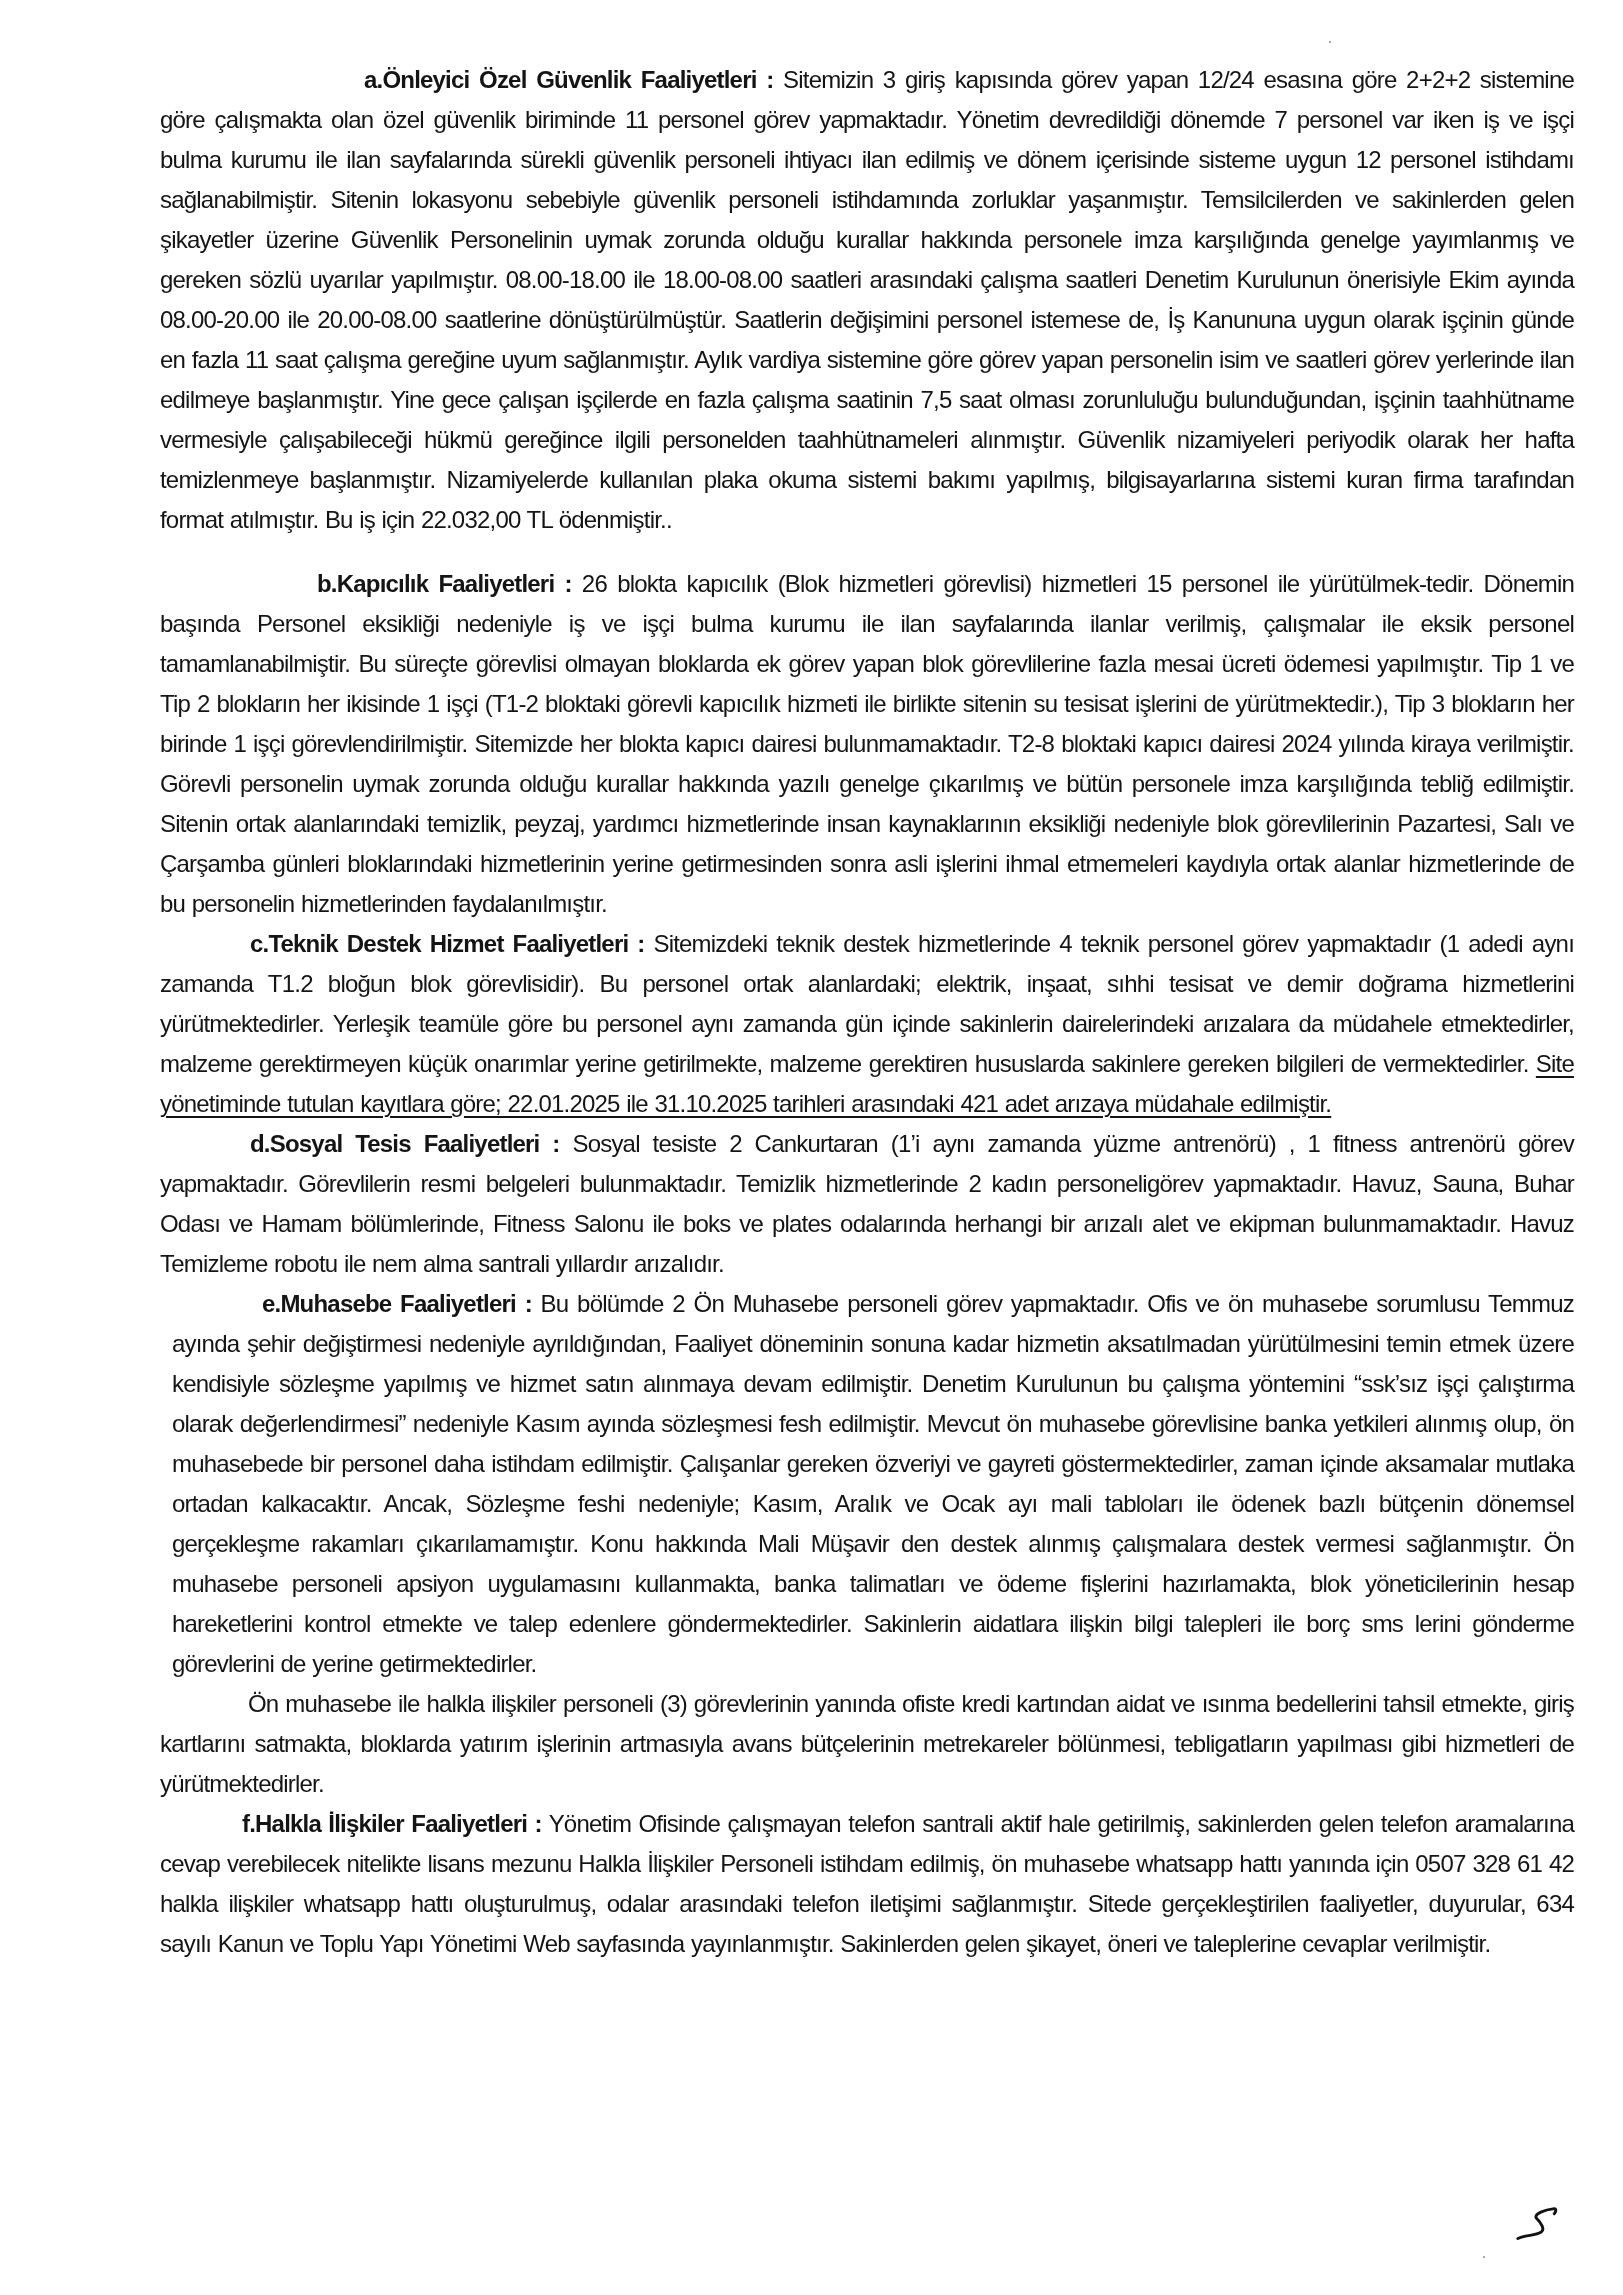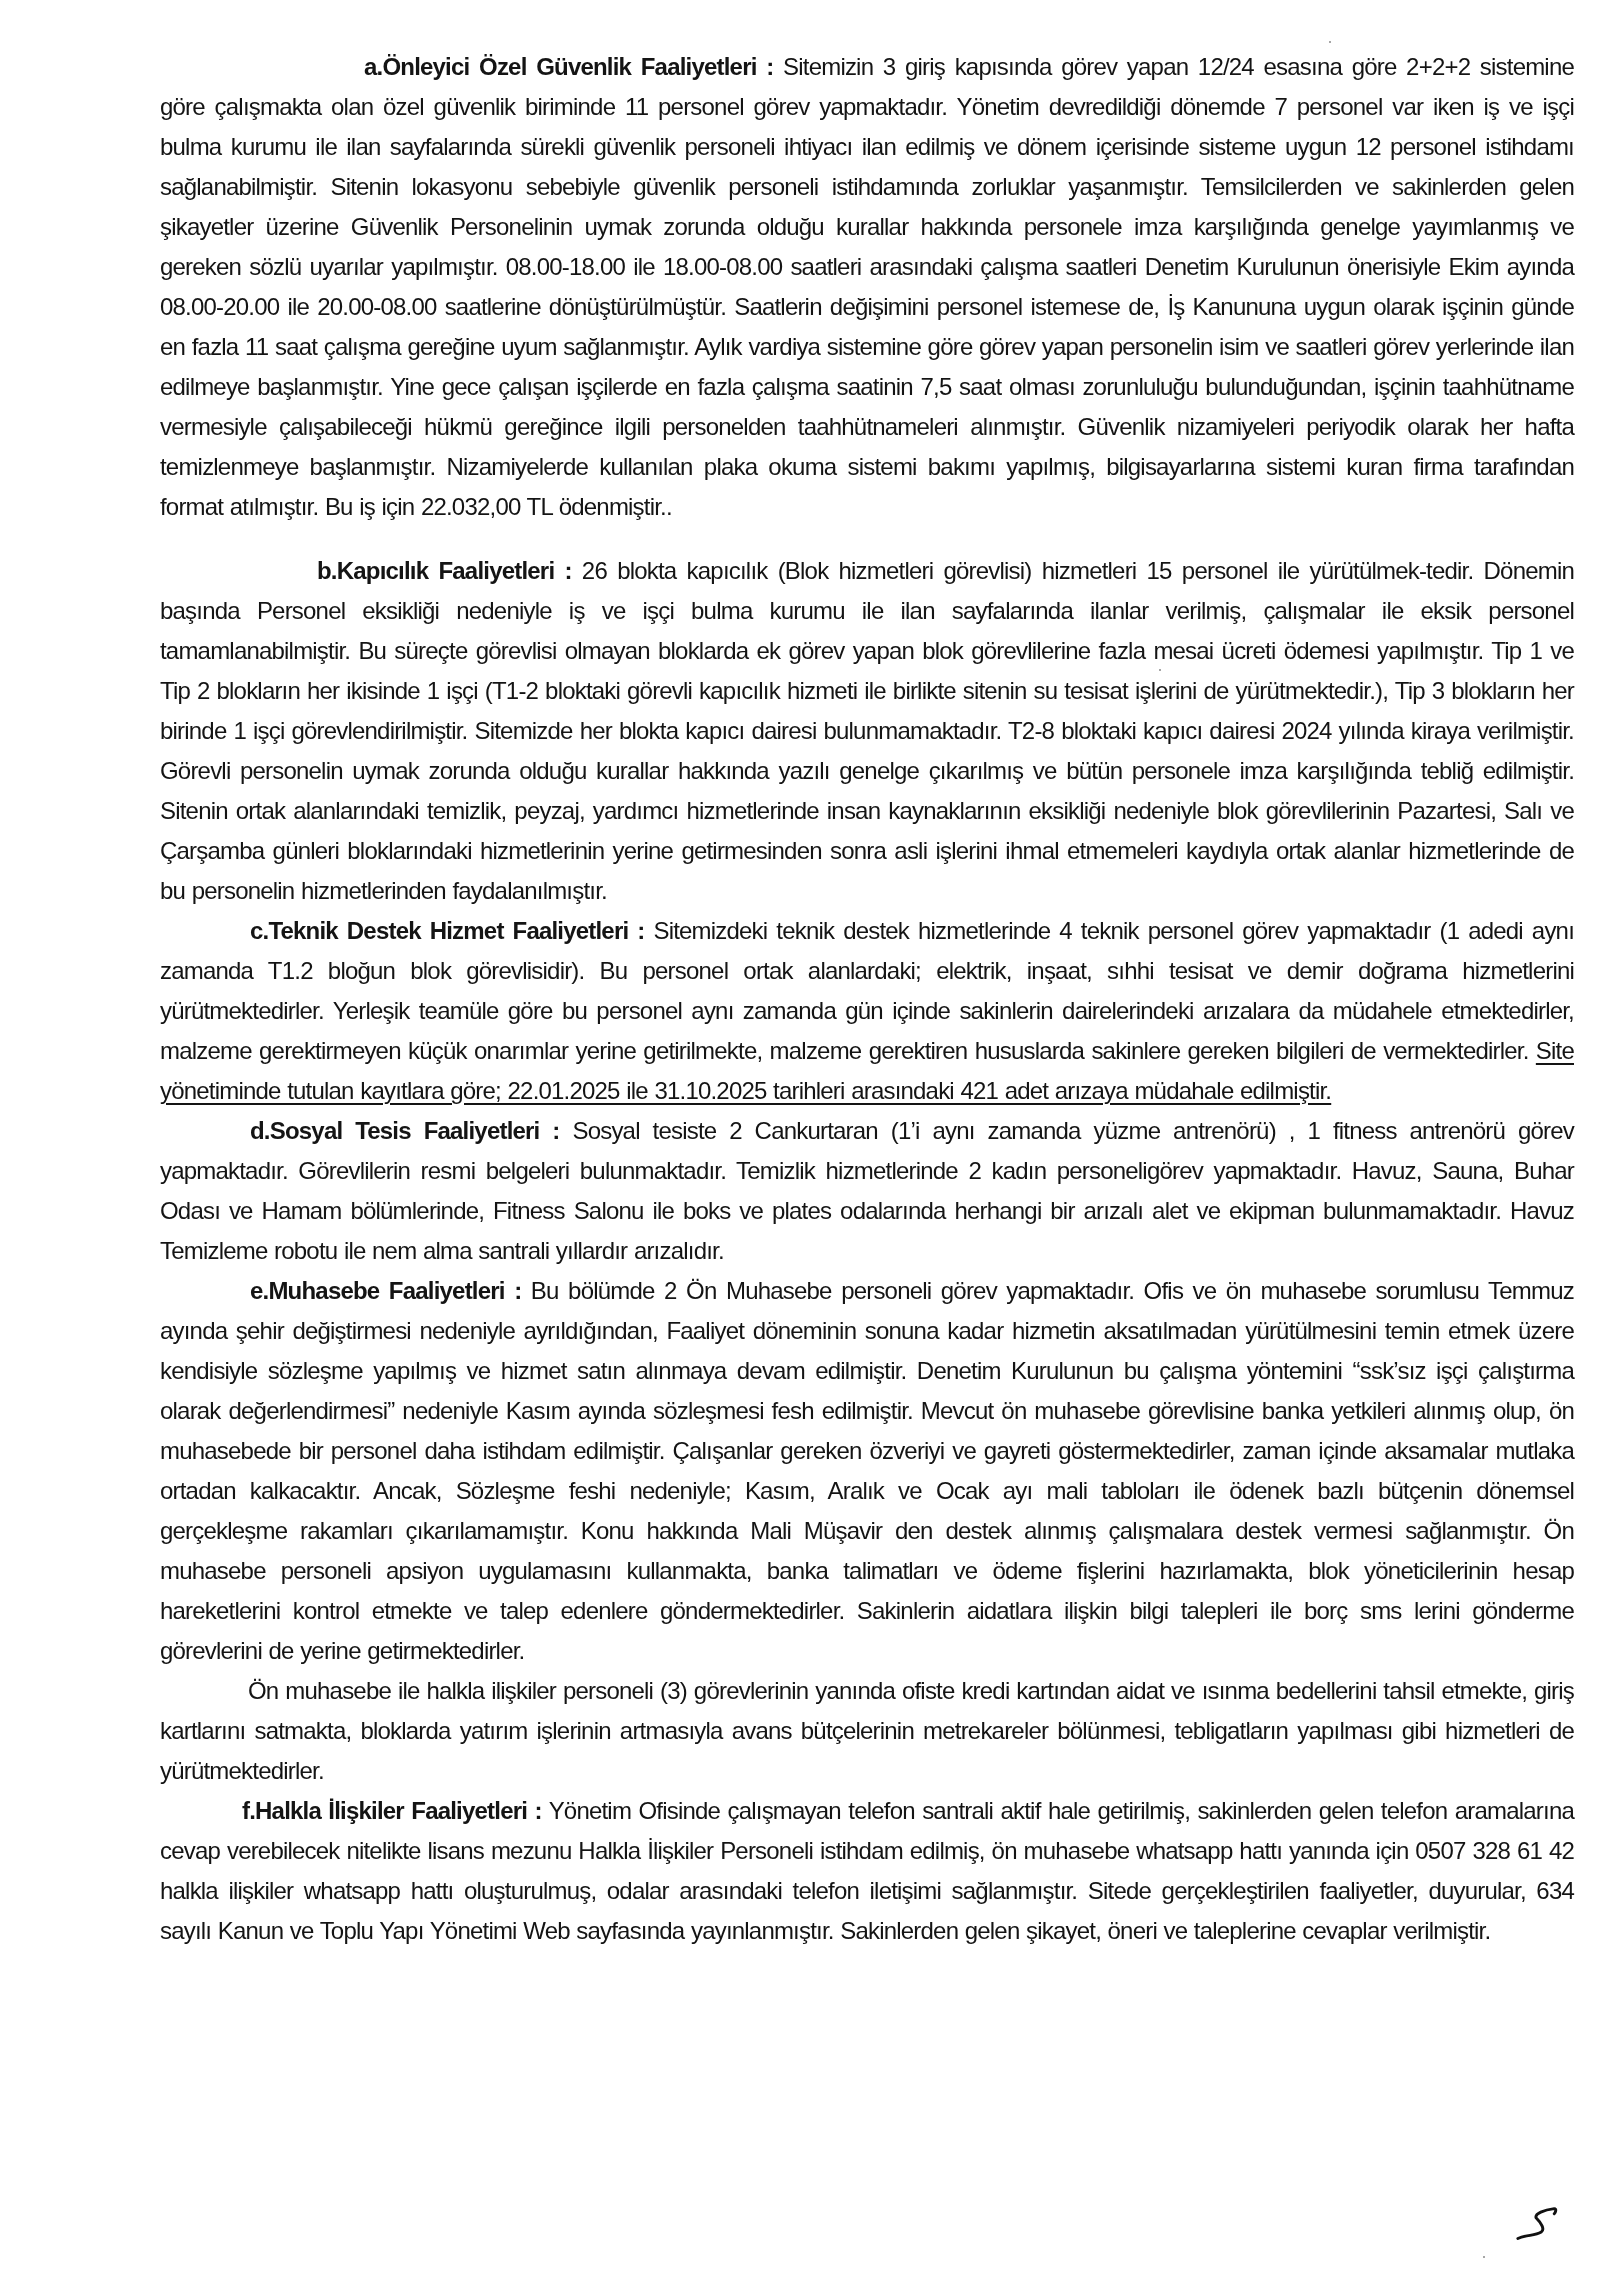--- a/index.html
+++ b/index.html
@@ -1,39 +1,39 @@
 <!DOCTYPE html>
 <html style="font-size:10.5px"><head>
 <meta charset="utf-8">
 <style>
   html, body { margin: 0; padding: 0; background: #ffffff; }
   body { width: 1623px; height: 2295px; position: relative; overflow: hidden; }
   .page {
     position: absolute;
     left: 160px;
-    top: 47px;
+    top: 60px;
     width: 1414px;
     font-family: "Liberation Sans", "DejaVu Sans", sans-serif;
     font-size: 24px;
     line-height: 40px;
     color: #141414;
     letter-spacing: -0.8px;
     word-spacing: 0.7px;
   }
   .para {
     margin: 0;
     text-align: justify;
     text-align-last: left;
   }
   .h { font-weight: bold; }
   .indent-a { text-indent: 204px; }
   .indent-b { text-indent: 157px; margin-top: 24px; }
   .indent-c { text-indent: 90px; }
   .indent-d { text-indent: 90px; }
-  .indent-e { text-indent: 90px; }
+  .indent-e { text-indent: 90px; margin-left: 12px; }
   .indent-sub { text-indent: 88px; }
   .indent-f { text-indent: 82px; }
   .ul { text-decoration: underline; text-decoration-thickness: 2px; text-underline-offset: 3.9px; }
   .sig {
     position: absolute;
     left: 1515px;
     top: 2206px;
     width: 46px;
     height: 39px;
   }

